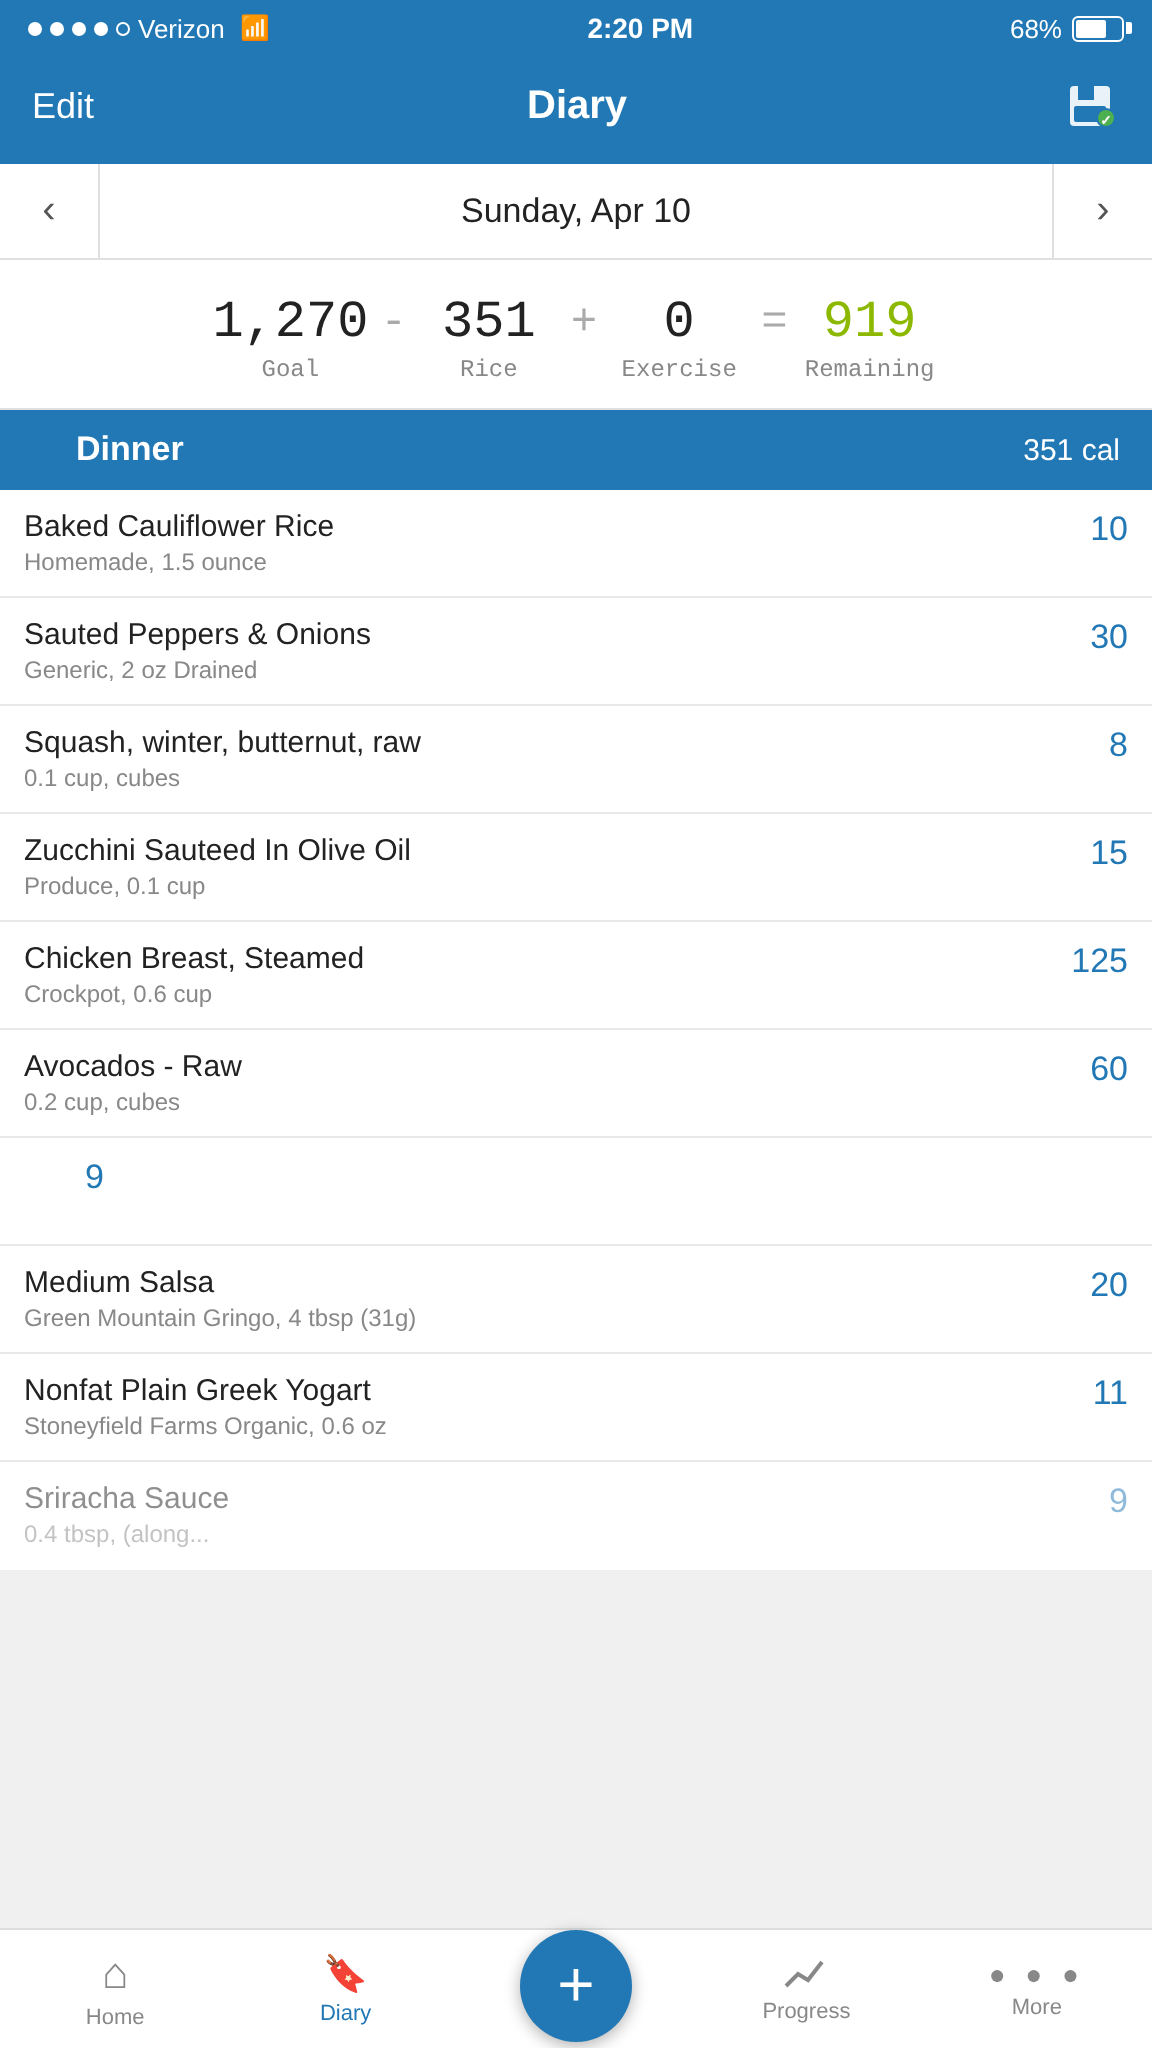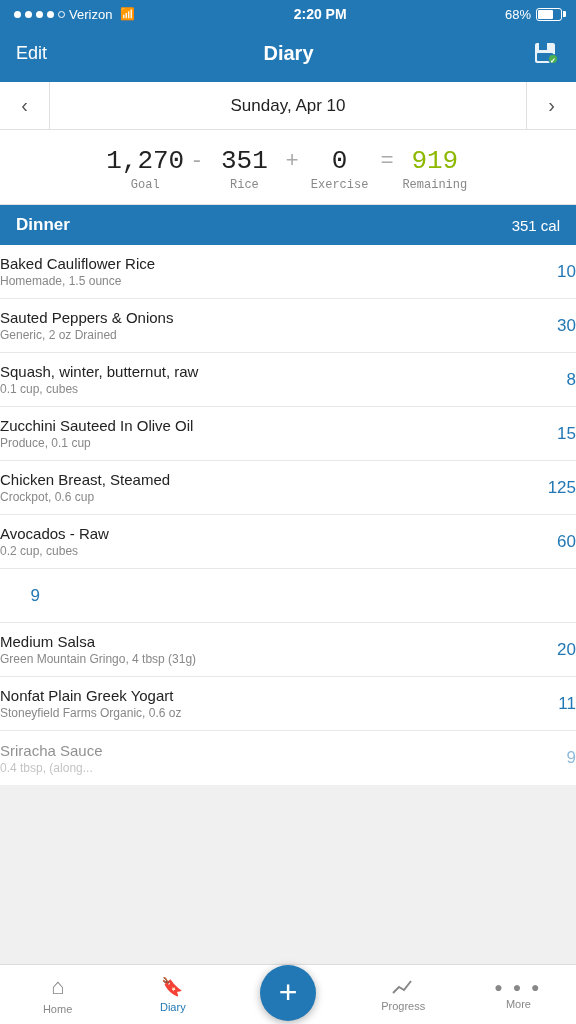--- a/index.html
+++ b/index.html
@@ -137,35 +137,36 @@
       background: #2278b5;
       color: white;
       display: flex;
       justify-content: space-between;
       align-items: center;
       padding: 10px 16px;
     }
     .section-title {
       font-size: 17px;
       font-weight: 600;
+      margin-left: 22px;
     }
     .section-cal {
       font-size: 15px;
       font-weight: 400;
     }
 
     
     .food-list {
       background: white;
     }
     .food-item {
       display: flex;
       justify-content: space-between;
-      align-items: center;
-      padding: 10px 0;
+      align-items: flex-start;
+      padding: 10px 12px;
       border-bottom: 1px solid #e8e8e8;
       min-height: 54px;
     }
     .food-item:last-child { border-bottom: none; }
     .food-info { flex: 1; }
     .food-name {
       font-size: 15px;
       color: #222;
       font-weight: 400;
     }

